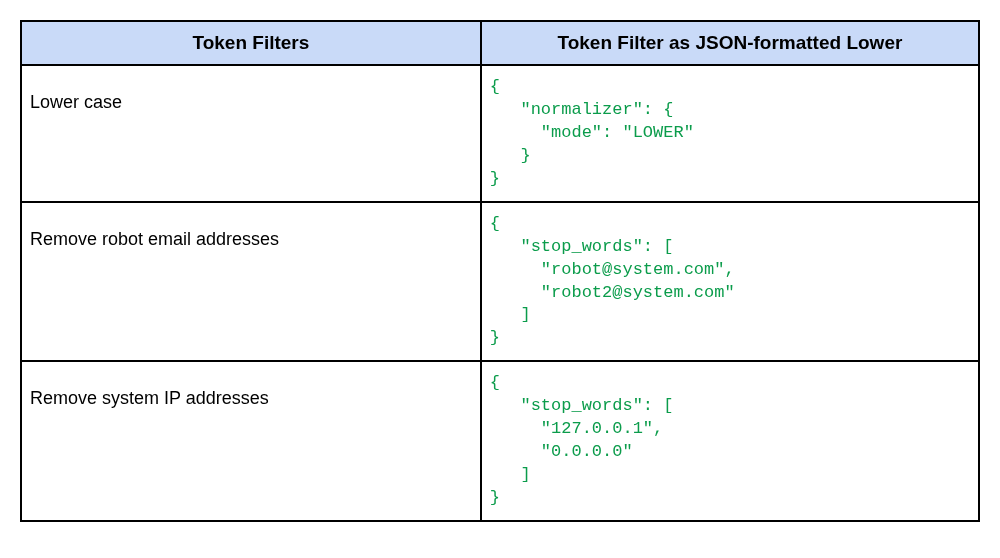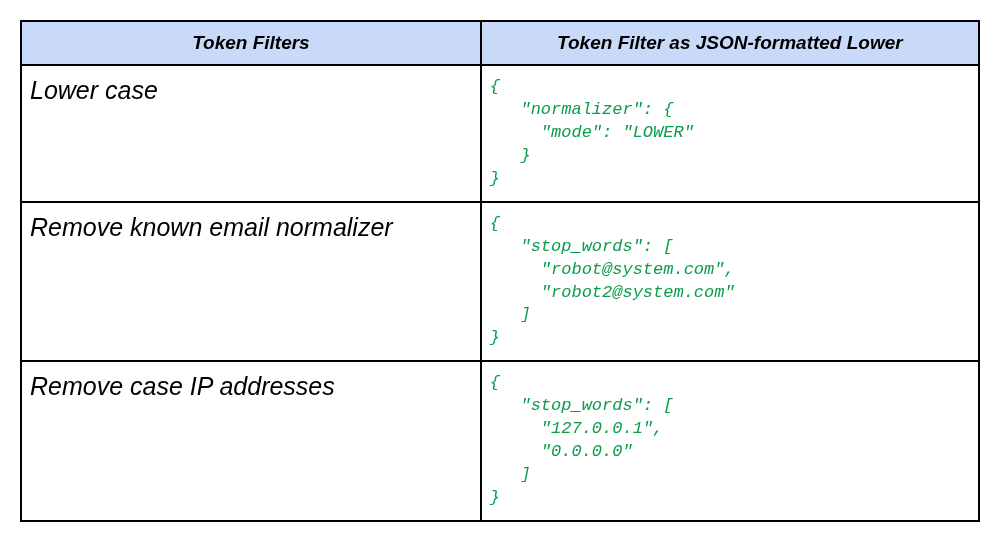--- a/index.html
+++ b/index.html
@@ -1,19 +1,18 @@
 <!DOCTYPE html>
 <html><head>
   <meta charset="utf-8">
   <style>
     * {
       margin: 0;
       padding: 0;
       box-sizing: border-box;
-      font-style: italic;
     }
     body {
       font-family: Arial, Helvetica, sans-serif;
       background: #ffffff;
       padding: 20px;
       width: 1000px;
     }
     table {
       border-collapse: collapse;
       width: 960px;
@@ -25,22 +24,22 @@
       text-align: left;
     }
     th {
       background-color: #c9daf8;
       font-weight: bold;
       font-size: 19px;
       padding: 10px 8px;
       text-align: center;
     }
     td.filter-name {
-      font-size: 25px;
-      padding: 10px 8px;
+      font-size: 18px;
+      padding: 26px 8px;
       width: 48%;
     }
     td.filter-json {
       padding: 10px 8px;
       width: 52%;
     }
     pre {
       font-family: 'Courier New', Courier, monospace;
       font-size: 17px;
       color: #0b9c4b;
@@ -63,32 +62,32 @@
       <td class="filter-name">Lower case</td>
       <td class="filter-json">
         <pre>{
    "normalizer": {
      "mode": "LOWER"
    }
 }</pre>
       </td>
     </tr>
     <tr>
-      <td class="filter-name">Remove known email normalizer</td>
+      <td class="filter-name">Remove robot email addresses</td>
       <td class="filter-json">
         <pre>{
    "stop_words": [
      "robot@system.com",
      "robot2@system.com"
    ]
 }</pre>
       </td>
     </tr>
     <tr>
-      <td class="filter-name">Remove case IP addresses</td>
+      <td class="filter-name">Remove system IP addresses</td>
       <td class="filter-json">
         <pre>{
    "stop_words": [
      "127.0.0.1",
      "0.0.0.0"
    ]
 }</pre>
       </td>
     </tr>
   </tbody>

